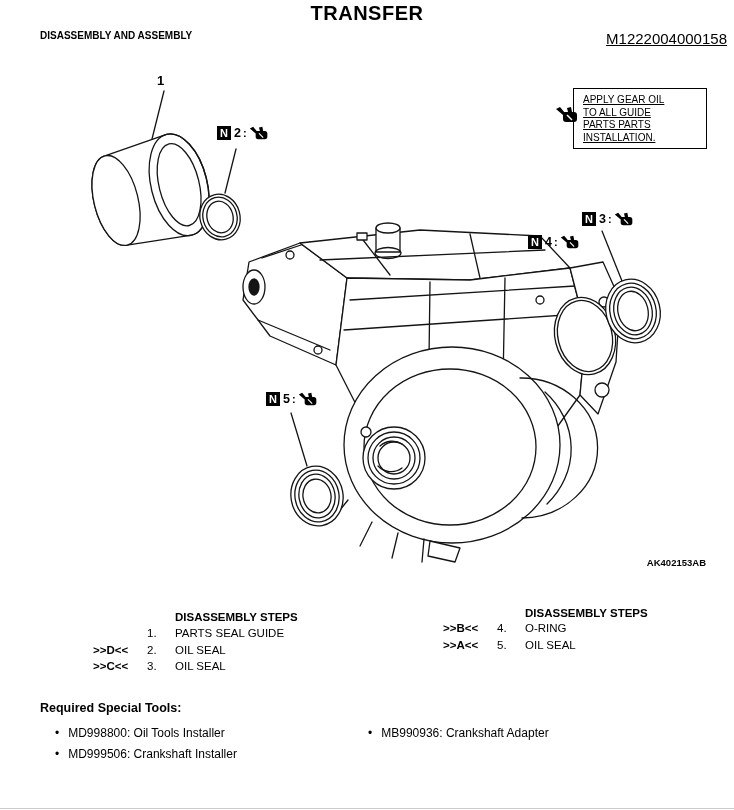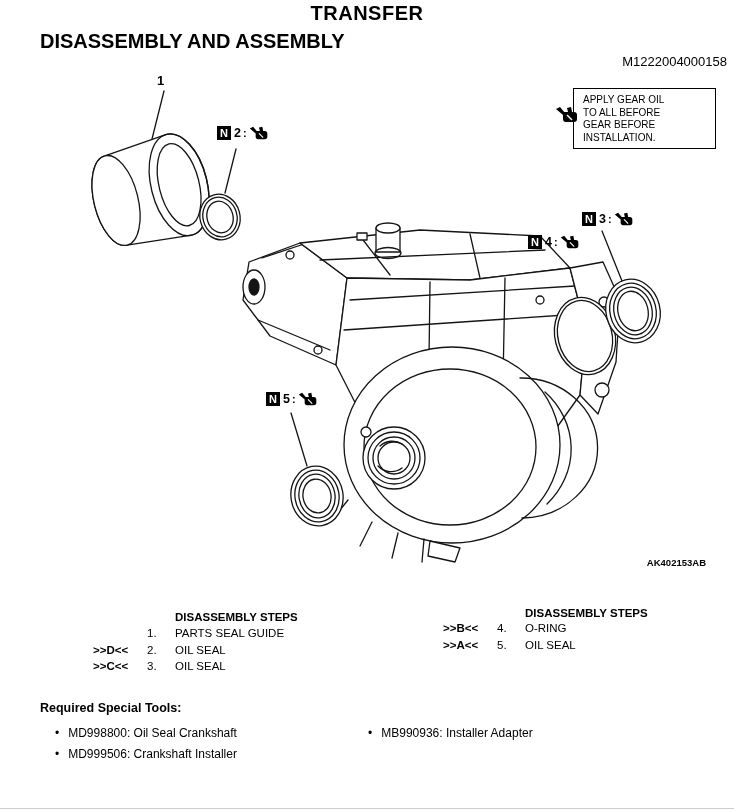--- a/index.html
+++ b/index.html
@@ -3,25 +3,25 @@
 <meta charset="utf-8">
 <style>
   html,body{margin:0;padding:0;}
   body{
     width:734px;height:810px;position:relative;background:#fff;overflow:hidden;
     font-family:"Liberation Sans",sans-serif;color:#000;
   }
   .abs{position:absolute;}
   
   .page-title{left:0;top:2px;width:734px;text-align:center;font-size:20px;font-weight:bold;letter-spacing:.5px;}
-  .section-heading{left:40px;top:30px;font-size:20px;font-weight:bold;}
-  .doc-number{right:7px;top:54px;font-size:13px;}
+  .section-heading{left:40px;top:30px;font-size:10px;font-weight:bold;}
+  .doc-number{right:7px;top:30px;font-size:15px;text-decoration:underline;}
   .figure-code{right:28px;top:557px;font-size:9.5px;font-weight:bold;}
   
-  .note-box{left:573px;top:88px;width:116px;border:1.6px solid #000;padding:5px 16px 4px 9px;}
+  .note-box{left:573px;top:88px;width:116px;border:1.6px solid #000;padding:5px 7px 4px 9px;text-decoration:underline;}
   .note-box .line{font-size:10px;line-height:12.5px;white-space:nowrap;}
   .note-can{position:absolute;left:-19px;top:16px;}
   
   .callout{display:flex;align-items:center;gap:2px;}
   .nbox{display:inline-flex;width:14px;height:14px;background:#000;color:#fff;
         font-size:11px;font-weight:bold;align-items:center;justify-content:center;line-height:1;}
   .cnum{font-size:12.5px;font-weight:bold;padding-left:1px;}
   .csep{font-size:11px;font-weight:bold;}
   .plain-num{font-size:13px;font-weight:bold;}
   
@@ -137,22 +137,22 @@
     </g>
   </g>
 </svg>
 
 <div class="abs note-box">
   <svg class="note-can" width="24" height="19" viewBox="0 0 24 19">
     <path fill="#000" d="M10,8 L5,2 L1,4 L8,10 Z M9,7 C8,8 8,9 8,10 L8,14 C8,16 9,17 11,17 L19,17 C21,17 22,16 22,14 L22,10 C22,8 21,7 19,7 Z M13,7 L12,3 L16,2 L17,7 Z"></path>
     <path stroke="#fff" stroke-width="1.4" d="M12,10 L17,15" fill="none"></path>
   </svg>
   <div class="line">APPLY GEAR OIL</div>
-  <div class="line">TO ALL BEFORE</div>
-  <div class="line">GEAR BEFORE</div>
+  <div class="line">TO ALL GUIDE</div>
+  <div class="line">PARTS PARTS</div>
   <div class="line">INSTALLATION.</div>
 </div>
 
 <div class="abs plain-num" style="left:157px;top:73px">1</div>
 
 <div class="abs callout" style="left:217px;top:125px">
   <span class="nbox">N</span>
   <span class="cnum">2</span>
   <span class="csep">:</span>
   <svg width="20" height="16" viewBox="0 0 24 19">
@@ -218,24 +218,24 @@
 </div>
 <div class="abs steps-row" style="left:443px;top:639px">
   <span class="tag">&gt;&gt;A&lt;&lt;</span>
   <span class="num">5.</span>
   <span class="nm">OIL SEAL</span>
 </div>
 
 <div class="abs tools-heading">Required Special Tools:</div>
 <div class="abs tool-item" style="left:55px;top:726px">
   <span class="bullet">•</span>
-  <span>MD998800: Oil Seal Crankshaft</span>
+  <span>MD998800: Oil Tools Installer</span>
 </div>
 <div class="abs tool-item" style="left:55px;top:747px">
   <span class="bullet">•</span>
   <span>MD999506: Crankshaft Installer</span>
 </div>
 <div class="abs tool-item" style="left:368px;top:726px">
   <span class="bullet">•</span>
-  <span>MB990936: Installer Adapter</span>
+  <span>MB990936: Crankshaft Adapter</span>
 </div>
 
 <div class="abs bottom-edge"></div>
 
 </body></html>

